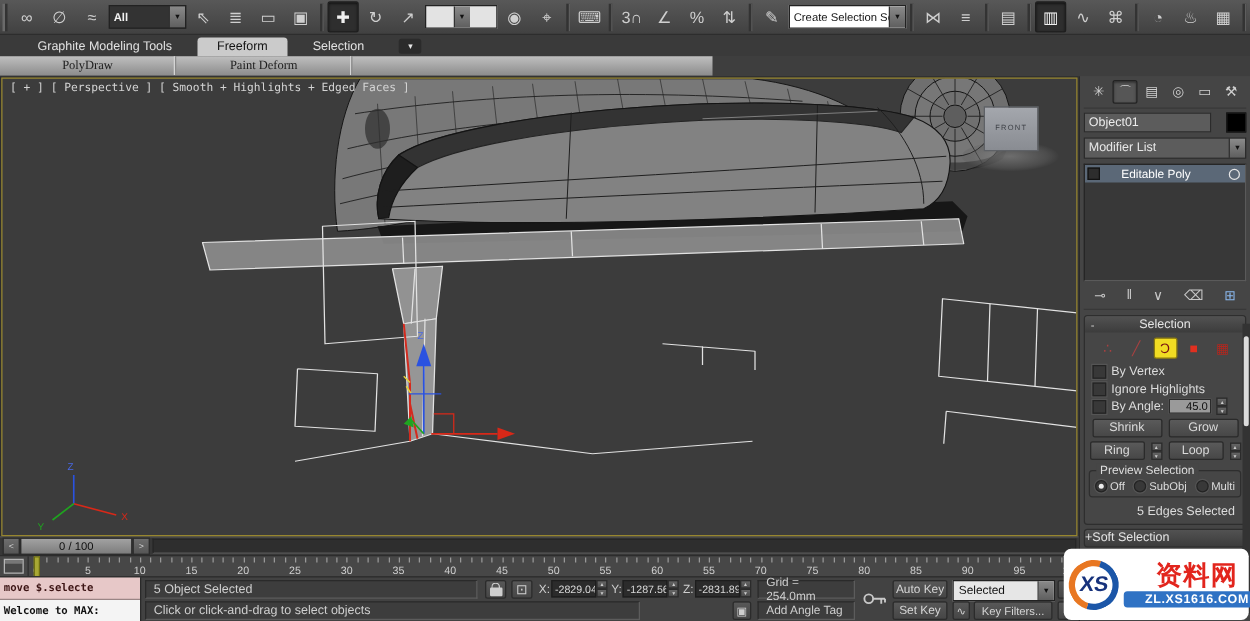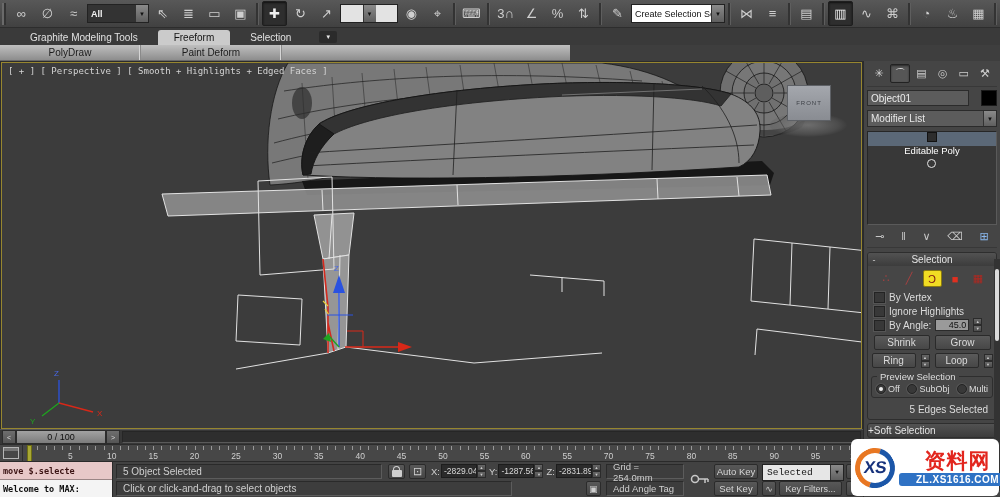--- a/index.html
+++ b/index.html
@@ -24,21 +24,21 @@
 
   
   #ribbonTabs{height:17px;background:#3a3a3a;display:flex;align-items:flex-end;padding-left:14px;gap:4px;}
   .rtab{font-size:10px;color:#e2e2e2;padding:2px 16px 2px 16px;border-radius:3px 3px 0 0;}
   .rtab.active{background:#cbcbcb;color:#141414;}
   .rtab-arrow{width:18px;height:12px;margin:0 0 2px 8px;background:#2b2b2b;border-radius:2px;color:#e8e8e8;
               font-size:7px;display:flex;align-items:center;justify-content:center;}
   #ribbonSub{height:16px;background:#3e3e3e;display:flex;}
   #subStrip{width:570px;background:linear-gradient(#bfbfbf,#8d8d8d);display:flex;border-bottom:1px solid #6a6a6a;}
   .subtab{width:140px;font-size:10px;color:#1c1c1c;display:flex;align-items:center;justify-content:center;
-          border-right:1px solid #8a8a8a;box-shadow:inset -1px 0 0 #d5d5d5;}
+          border-right:1px solid #8a8a8a;box-shadow:inset -1px 0 0 #d5d5d5;font-family:Liberation Serif, serif;}
 
   
   #mainRow{display:flex;height:436px;}
   #leftCol{width:863px;display:flex;flex-direction:column;}
   #viewportWrap{height:368px;background:#2c2c2c;padding:1px 1px 0 1px;box-sizing:border-box;}
   #viewport{position:relative;width:859px;height:365px;border:1px solid #97862f;background:#3c3c3c;overflow:hidden;}
   #vpLabel{position:absolute;left:6px;top:3px;font-family:"DejaVu Sans Mono",monospace;font-size:9px;color:#d4d4d4;z-index:5;}
   #scene{position:absolute;left:0;top:0;}
   .vc{position:absolute;right:14px;top:22px;width:78px;height:52px;z-index:4;}
   .vc-ring{position:absolute;bottom:0;left:0;width:78px;height:24px;border-radius:50%;
@@ -76,38 +76,38 @@
   .coord-field{width:36px;height:14px;background:#2b2b2b;border:1px solid #1d1d1d;color:#d8d8d8;
                font-size:8.5px;display:flex;align-items:center;padding:0 2px;box-sizing:border-box;white-space:nowrap;overflow:hidden;}
   .spinner{width:9px;height:14px;display:flex;flex-direction:column;flex:none;}
   .spinner span{flex:1;background:linear-gradient(#666,#4c4c4c);border:1px solid #2b2b2b;font-size:4px;color:#ccc;
                 display:flex;align-items:center;justify-content:center;}
   .icon-sm{color:#cfcfcf;font-size:11px;display:flex;align-items:center;justify-content:center;}
   .lock{width:10px;height:7px;background:#cfcfcf;border-radius:1px;position:relative;margin-top:4px;}
   .lock:before{content:"";position:absolute;left:1.5px;top:-4px;width:5px;height:5px;border:1.5px solid #cfcfcf;
                border-bottom:none;border-radius:4px 4px 0 0;}
   #selDD{position:absolute;left:762px;top:2px;width:80px;height:15px;background:#e6e6e6;border:1px solid #222;
-         display:flex;align-items:center;font-family:Liberation Mono, monospace;}
+         display:flex;align-items:center;}
   #selDD .dd-val{flex:1;font-size:9.5px;color:#111;padding:0 4px;}
 
   
   #panel{position:relative;width:137px;background:#454545;border-left:1px solid #2a2a2a;box-sizing:border-box;
          padding:2px 3px;font-size:10px;}
   #panelTabs{display:flex;gap:1px;padding:1px 2px 3px 2px;border-bottom:1px solid #383838;}
   .ptab{width:19px;height:17px;display:flex;align-items:center;justify-content:center;color:#cfcfcf;font-size:11px;
         border:1px solid transparent;border-radius:2px;}
   .ptab.active{background:#565656;border-color:#222;box-shadow:inset 0 1px 2px #2a2a2a;color:#fff;}
   #nameRow{display:flex;gap:12px;margin-top:3px;align-items:center;}
   #objName{flex:1;height:14px;background:#5c5c5c;border:1px solid #2b2b2b;color:#ececec;
            display:flex;align-items:center;padding:0 3px;}
   #colorSwatch{width:14px;height:14px;background:#000;border:1px solid #1a1a1a;flex:none;}
   #modList{display:flex;margin-top:4px;height:15px;border:1px solid #2b2b2b;}
   #modList .dd-val{flex:1;background:#5c5c5c;color:#e8e8e8;display:flex;align-items:center;padding:0 3px;}
   #stackBox{height:92px;margin-top:4px;background:#383838;border:1px solid;border-color:#262626 #5a5a5a #5a5a5a #262626;}
-  #stackRow{height:14px;background:#5b6877;color:#fff;display:flex;align-items:center;padding:0 2px;gap:3px;flex-direction:column;}
+  #stackRow{height:14px;background:#5b6877;color:#fff;display:flex;align-items:center;padding:0 2px;gap:17px;}
   #stackRow .sq{width:8px;height:8px;background:#2d2d2d;border:1px solid #121212;flex:none;}
   #stackRow .lbl{flex:1;font-size:9.5px;}
   #stackRow .bulb{width:7px;height:7px;border:1px solid #e6e6e6;border-radius:50%;flex:none;margin-right:2px;}
   #stackTools{display:flex;align-items:center;justify-content:space-around;height:18px;margin-top:2px;
               border-bottom:1px solid #383838;padding-bottom:2px;}
   .stool{color:#c8c8c8;font-size:11px;}
   .stool.accent{color:#8ab8ee;}
 
   .rollout{border:1px solid #2e2e2e;border-radius:3px;background:#464646;margin-top:4px;}
   .ro-head{height:13px;background:linear-gradient(#525252,#3c3c3c);border-radius:2px 2px 0 0;display:flex;

